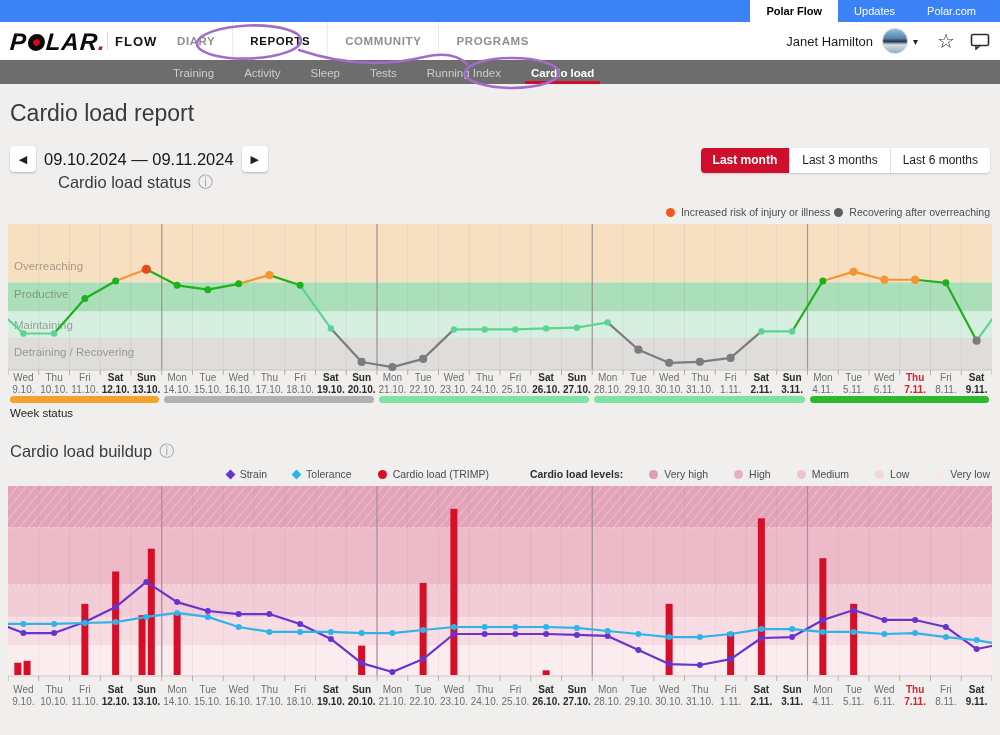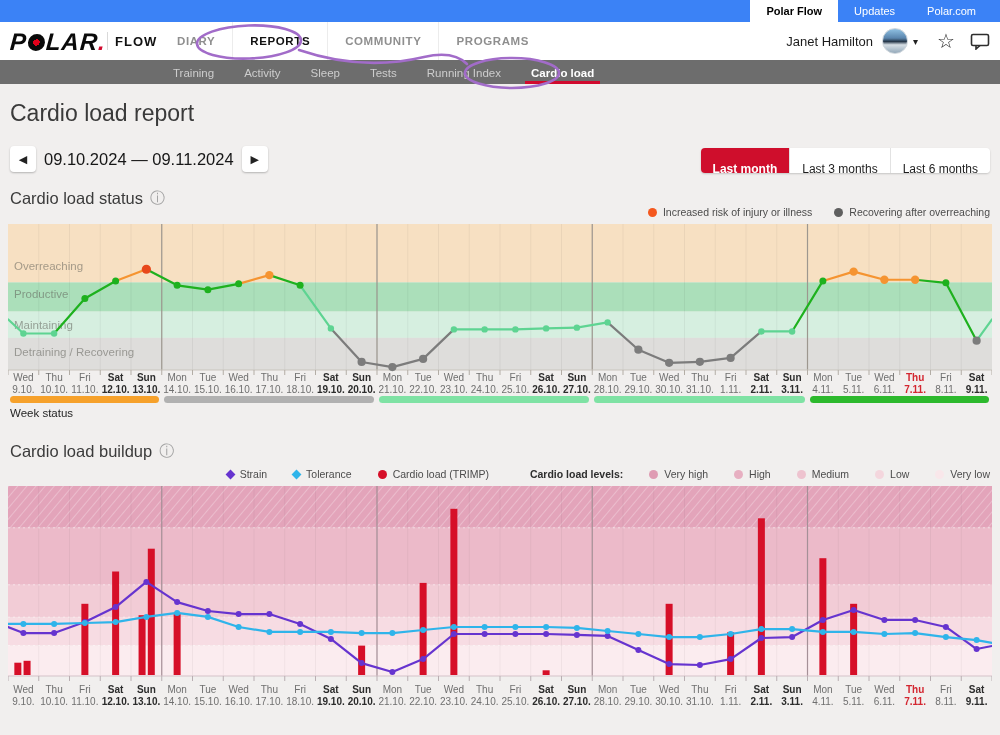--- a/index.html
+++ b/index.html
@@ -41,28 +41,28 @@
 
   
   .annotation { position:absolute; left:0; top:0; z-index:60; pointer-events:none; }
 
   
   .page-title { position:absolute; left:10px; top:100px; font-size:23px; font-weight:400; color:#3a3a3a; }
   .date-nav { position:absolute; left:10px; top:146px; display:flex; align-items:center; gap:8px; }
   .arrow-btn { width:26px; height:26px; background:#fff; border:none; border-radius:4px; box-shadow:0 1px 2px rgba(0,0,0,0.25); font-size:11px; color:#222; cursor:pointer; }
   .date-range { font-size:16.5px; color:#171717; }
   .range-buttons { position:absolute; right:10px; top:148px; display:flex; box-shadow:0 1px 2px rgba(0,0,0,0.18); border-radius:4px; overflow:hidden; }
-  .range-btn { height:25px; line-height:25px; padding:9px 12px; font-size:12px; background:#fff; color:#1d1d1d; border:none; border-left:1px solid #e2e2e2; cursor:pointer; }
+  .range-btn { height:25px; line-height:25px; padding:0 12px; font-size:12px; background:#fff; color:#1d1d1d; border:none; border-left:1px solid #e2e2e2; cursor:pointer; }
   .range-btn:first-child { border-left:none; }
   .range-btn.active { background:#cf0e2c; color:#fff; font-weight:bold; }
 
   .section-head { position:absolute; left:10px; font-size:16.5px; color:#3b3b3b; display:flex; align-items:center; gap:7px; }
   .info-icon { font-size:15px; color:#a2a2a2; font-style:normal; cursor:pointer; }
 
-  .legend-status { position:absolute; right:10px; top:206px; display:flex; gap:22px; align-items:center;padding-left:28px; }
+  .legend-status { position:absolute; right:10px; top:206px; display:flex; gap:4px; align-items:center;padding-left:28px; }
   .legend-item { display:flex; align-items:center; gap:6px; font-size:10.5px; color:#4c4c4c; }
   .dot { width:9px; height:9px; border-radius:50%; }
   .diamond { width:7px; height:7px; transform:rotate(45deg); }
 
   .legend-buildup { position:absolute; right:10px; top:468px; display:flex; gap:26px; align-items:center; }
   .levels-label { font-size:10.5px; font-weight:bold; color:#2e2e2e; margin-left:15px; }
 
   .chart-svg { position:absolute; left:8px; display:block; }
 
   .axis-row { position:absolute; left:8px; width:984px; display:flex; }
@@ -138,21 +138,21 @@
     <span class="date-range">09.10.2024 — 09.11.2024</span>
     <button class="arrow-btn">▶</button>
   </div>
 
   <div class="range-buttons" id="rangeButtons">
       <button class="range-btn active">Last month</button>
       <button class="range-btn">Last 3 months</button>
       <button class="range-btn">Last 6 months</button>
     </div>
 
-  <div class="section-head" style="top:189px;">
+  <div class="section-head" style="top:173px;margin-left:48px;">
     <span>Cardio load status</span>
     <span class="info-icon">ⓘ</span>
   </div>
 
   <div class="legend-status" id="legendStatus">
       <div class="legend-item">
         <div class="dot" style="background: rgb(244, 88, 30);"></div>
         <span>Increased risk of injury or illness</span>
       </div>
       <div class="legend-item">

